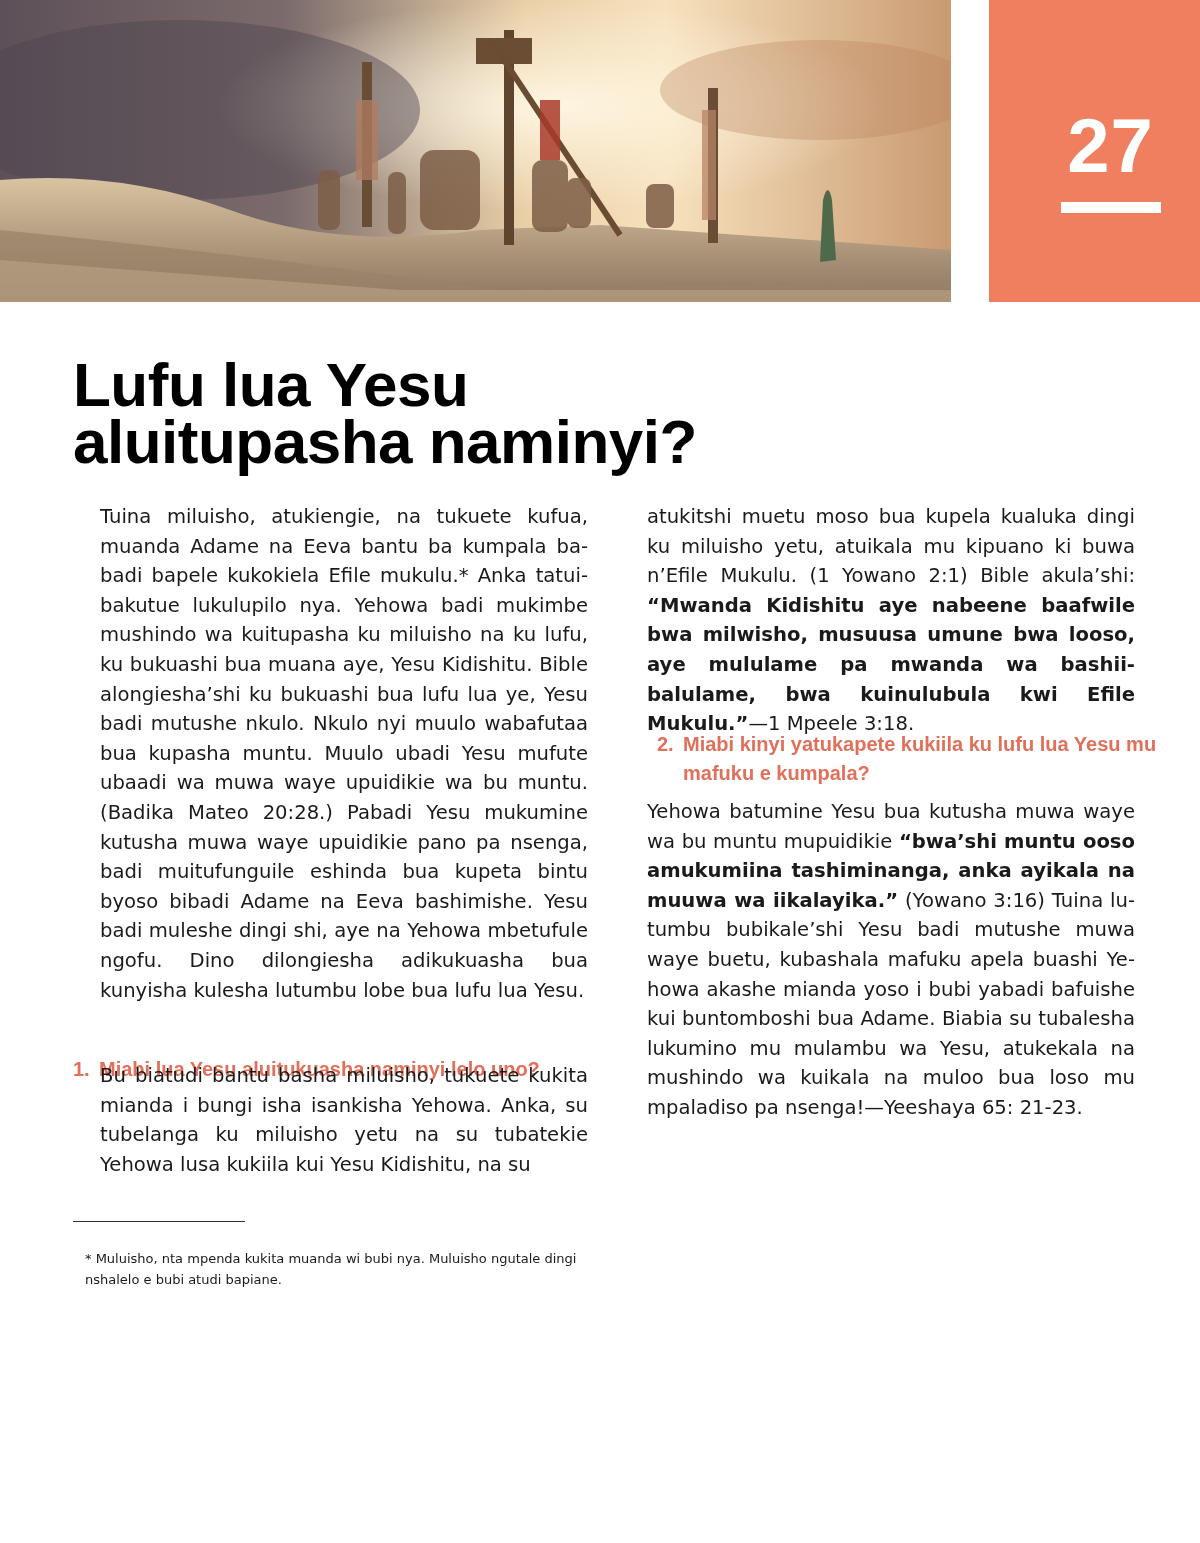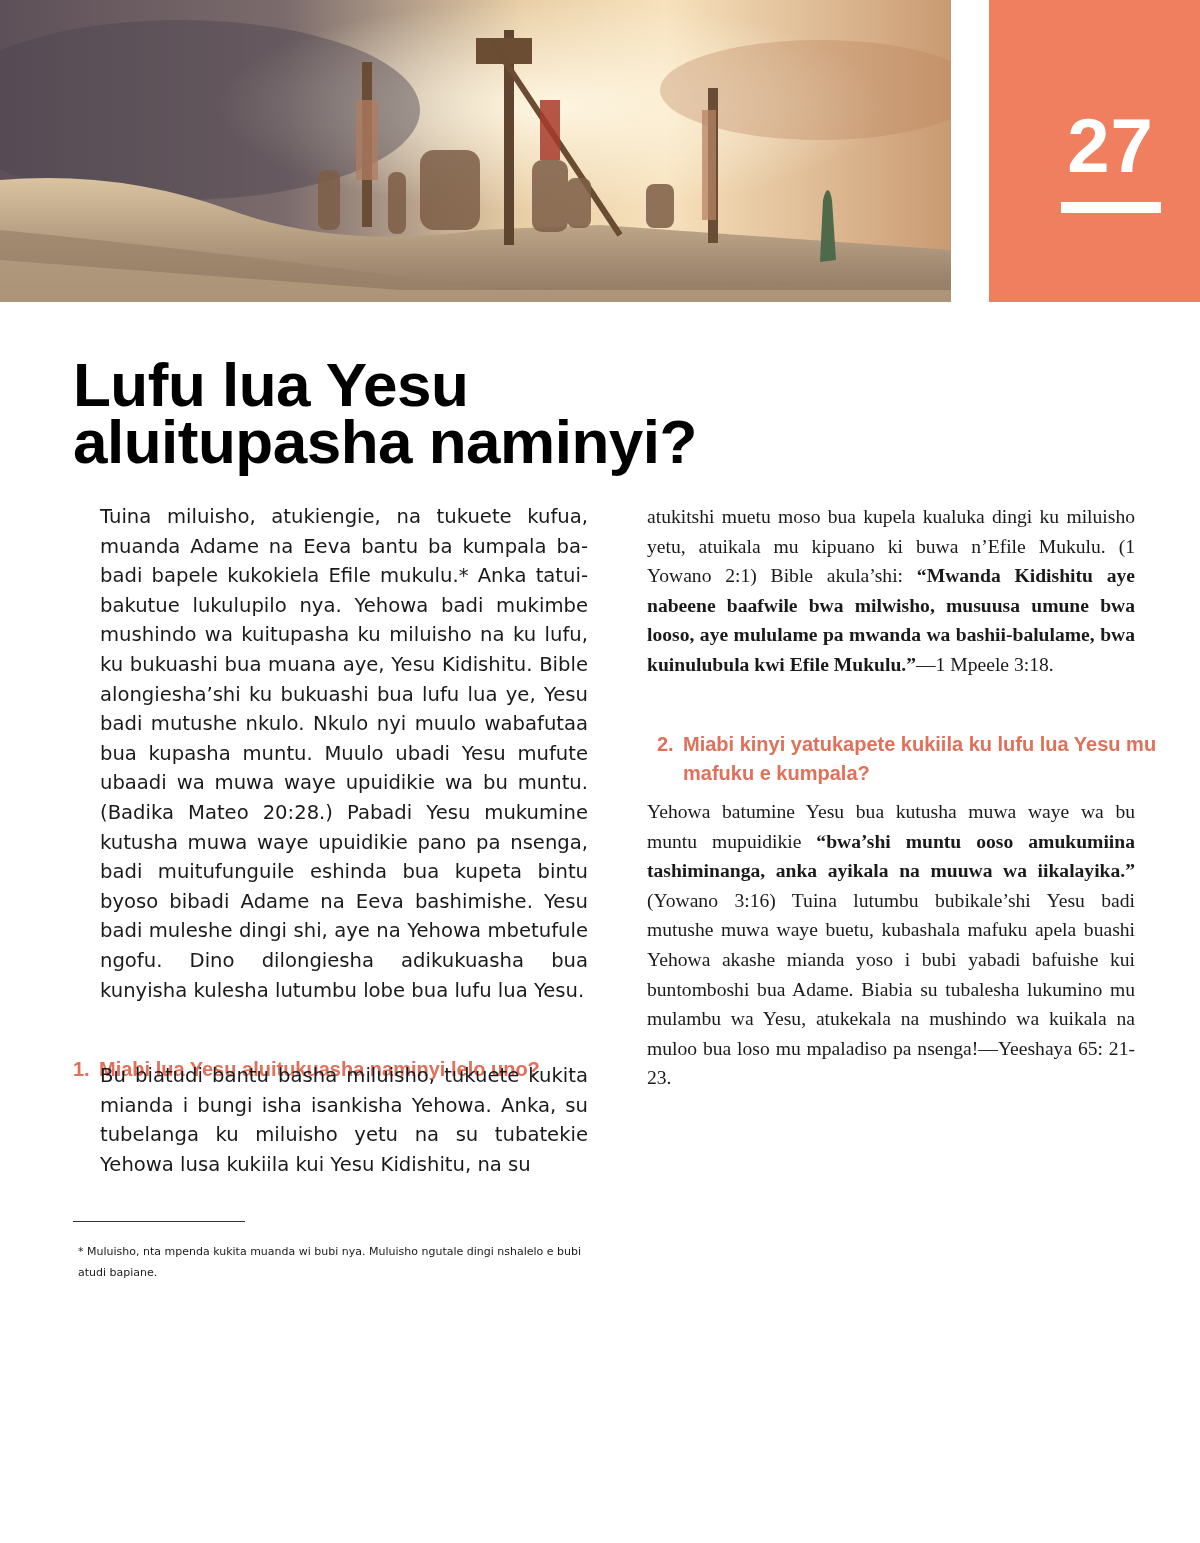--- a/index.html
+++ b/index.html
@@ -14,37 +14,37 @@
                  font-family: "Liberation Sans", sans-serif; font-weight: 700; font-size: 76px;
                  color: #ffffff; line-height: 1; letter-spacing: 1px; }
   .chapter-bar { position: absolute; left: 72px; top: 202px; width: 100px; height: 11px; background: #ffffff; }
 
   .title { position: absolute; left: 73px; top: 356px; width: 700px; margin: 0;
            font-family: "Liberation Sans", sans-serif; font-weight: 700; font-size: 62px;
            line-height: 57px; color: #000; letter-spacing: -0.5px; }
 
   .col { position: absolute; top: 502px; width: 488px; font-size: 19.6px; line-height: 29.6px; }
   .col.left { left: 100px; }
-  .col.right { left: 647px; font-family: Liberation Serif, serif; }
+  .col.right { left: 647px; }
   .col p { margin: 0; text-align: justify; hyphens: manual; }
   .col b { font-weight: 700; }
 
   .q { position: absolute; font-family: "Liberation Sans", sans-serif; font-weight: 700;
        font-size: 20px; line-height: 29px; color: #e0705a; margin: 0; }
   .q .num { display: inline-block; width: 26px; }
   .q1 { left: 73px; top: 1055px; width: 520px; }
   .q2 { left: 657px; top: 730px; width: 520px; }
   .q2 .wrap { display: inline-block; width: 490px; vertical-align: top; }
 
   .p-left-1 { top: 502px; }
   .p-left-2 { top: 1061px; }
   .p-right-2 { top: 797px; }
 
   .fn-rule { position: absolute; left: 73px; top: 1221px; width: 172px; height: 1px; background: #333; }
-  .footnote { position: absolute; left: 73px; top: 1236px; width: 520px; font-size: 11px; line-height: 21px; margin: 5px; color: #1a1a1a; }
+  .footnote { position: absolute; left: 73px; top: 1236px; width: 520px; font-size: 13px; line-height: 21px; margin: 12px; color: #1a1a1a; }
 </style>
 </head>
 <body>
 
 <div class="hero">
   <svg width="951" height="302" viewBox="0 0 951 302" xmlns="http://www.w3.org/2000/svg">
     <defs>
       <linearGradient id="sky" x1="0" y1="0" x2="1" y2="0">
         <stop offset="0" stop-color="#5d5058"></stop>
         <stop offset="0.3" stop-color="#7b6b6c"></stop>

